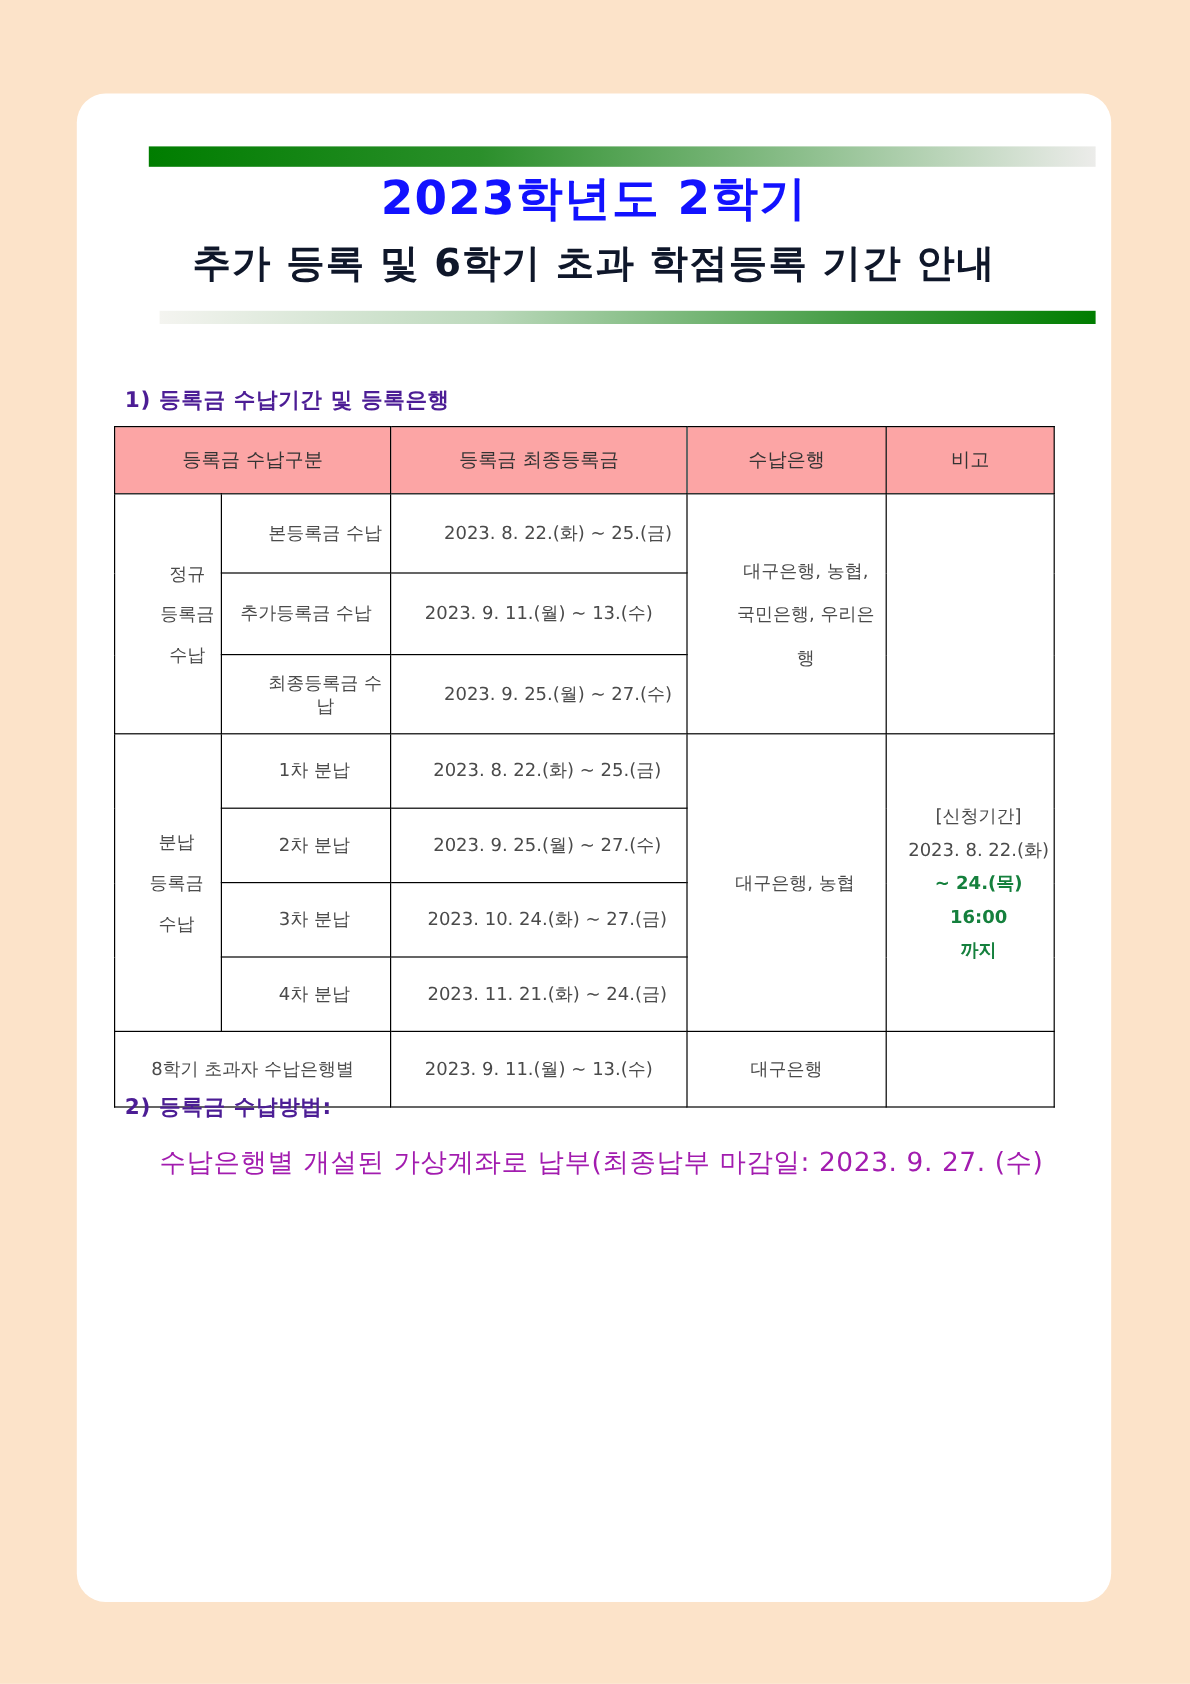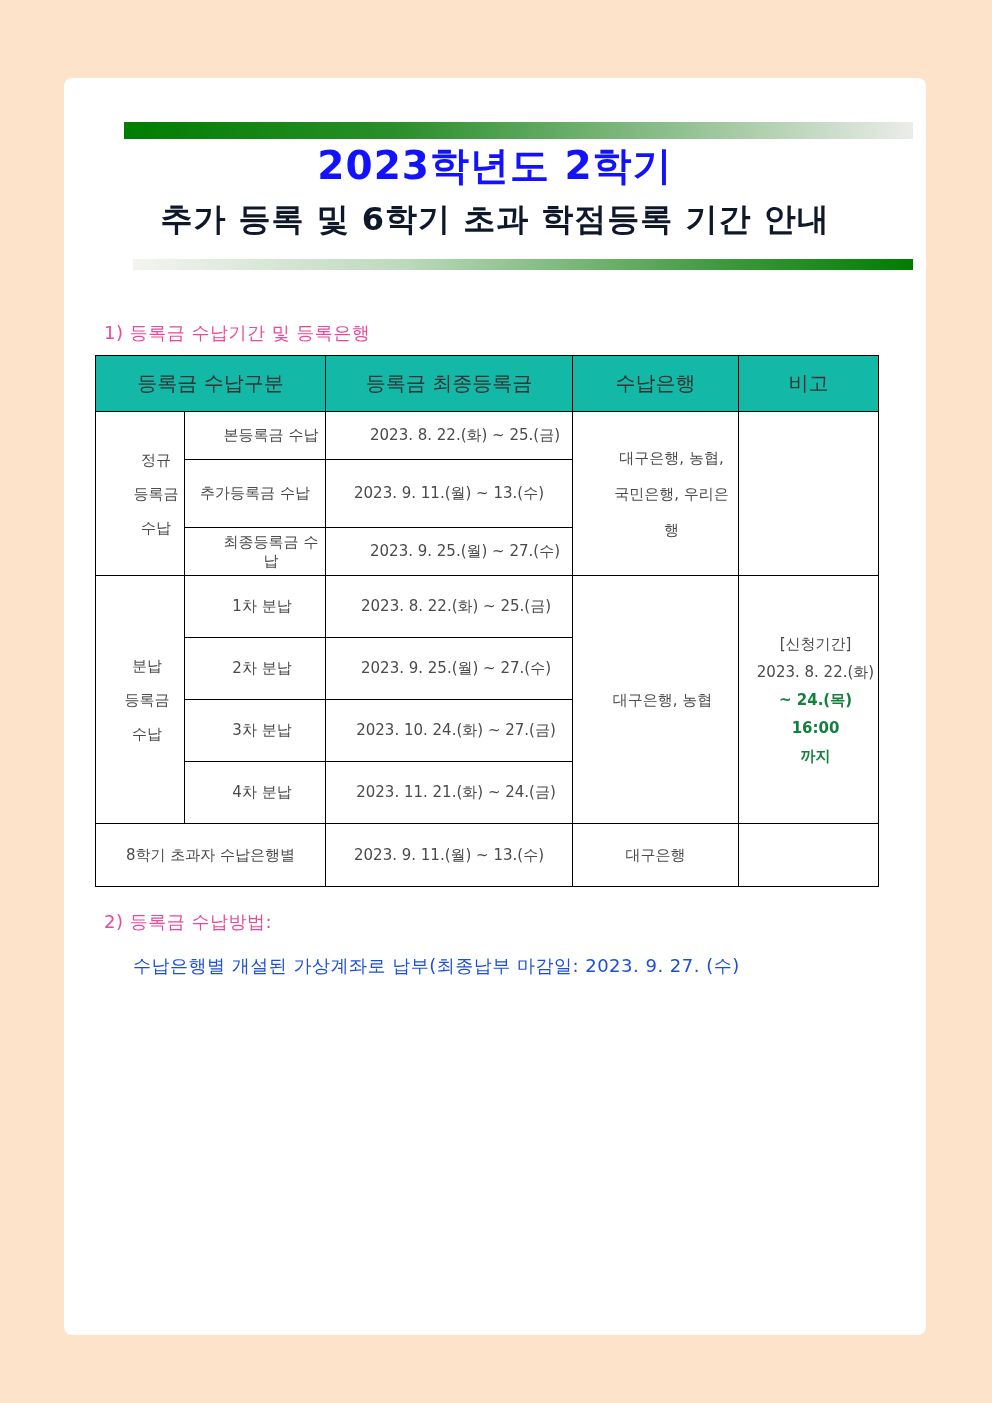--- a/index.html
+++ b/index.html
@@ -15,21 +15,21 @@
     background: #fce3c9;
     overflow: hidden;
   }
   .card {
     position: absolute;
     left: 64px;
     top: 78px;
     width: 862px;
     height: 1257px;
     background: #ffffff;
-    border-radius: 8px;
+    border-radius: 24px;
   }
   .bar-top {
     position: absolute;
     left: 60px;
     top: 44px;
     width: 789px;
     height: 17px;
     background: linear-gradient(90deg, #007d00 0%, #2b8f2b 35%, #8fc08f 70%, #ececea 100%);
   }
   .bar-bottom {
@@ -60,32 +60,33 @@
     text-align: center;
     font-size: 32px;
     font-weight: bold;
     color: #0f172a;
     letter-spacing: 1px;
     line-height: 46px;
   }
   .sec-heading {
     position: absolute;
     font-size: 18px;
-    color: #ec4899;
+    color: #4c1d95;
     letter-spacing: 0.5px;
     white-space: nowrap;
+    font-weight: bold;
   }
   .sec1-heading { left: 40px; top: 243px; }
   .sec2-heading { left: 40px; top: 832px; }
   .sec2-body {
     position: absolute;
     left: 69px;
     top: 876px;
-    font-size: 18px;
-    color: #1d4ed8;
+    font-size: 22px;
+    color: #a21caf;
     letter-spacing: 0.5px;
     white-space: nowrap;
   }
   table.tuition {
     position: absolute;
     left: 31px;
     top: 277px;
     width: 783px;
     border-collapse: collapse;
     table-layout: fixed;
@@ -94,26 +95,26 @@
     border: 1px solid #000000;
     text-align: center;
     vertical-align: middle;
     font-weight: normal;
     color: #4a4a4a;
     font-size: 15px;
     padding: 0 2px;
     overflow: hidden;
   }
   table.tuition th {
-    background: #14b8a6;
+    background: #fca5a5;
     color: #333333;
-    font-size: 20px;
+    font-size: 16px;
     height: 56px;
   }
-  tr.r60 > td { height: 48px; padding-left: 34px; }
+  tr.r60 > td { height: 66px; padding-left: 34px; }
   tr.r68 > td { height: 68px; margin-left: 41px; }
   tr.r62 > td { height: 62px; padding-left: 16px; }
   tr.r63 > td { height: 63px; }
   td.group { line-height: 34px; white-space: pre-line; }
   td.bank  { line-height: 36px; white-space: pre-line; }
   td.red   { color: #ff0000; font-weight: bold; }
   td.thick { border-top: 2px solid #000; border-bottom: 2px solid #000; }
   td.note-cell { line-height: 28px; font-size: 15px; color: #4a4a4a; }
   td.note-cell .bold-line { font-weight: bold; color: #15803d; }
 </style>

